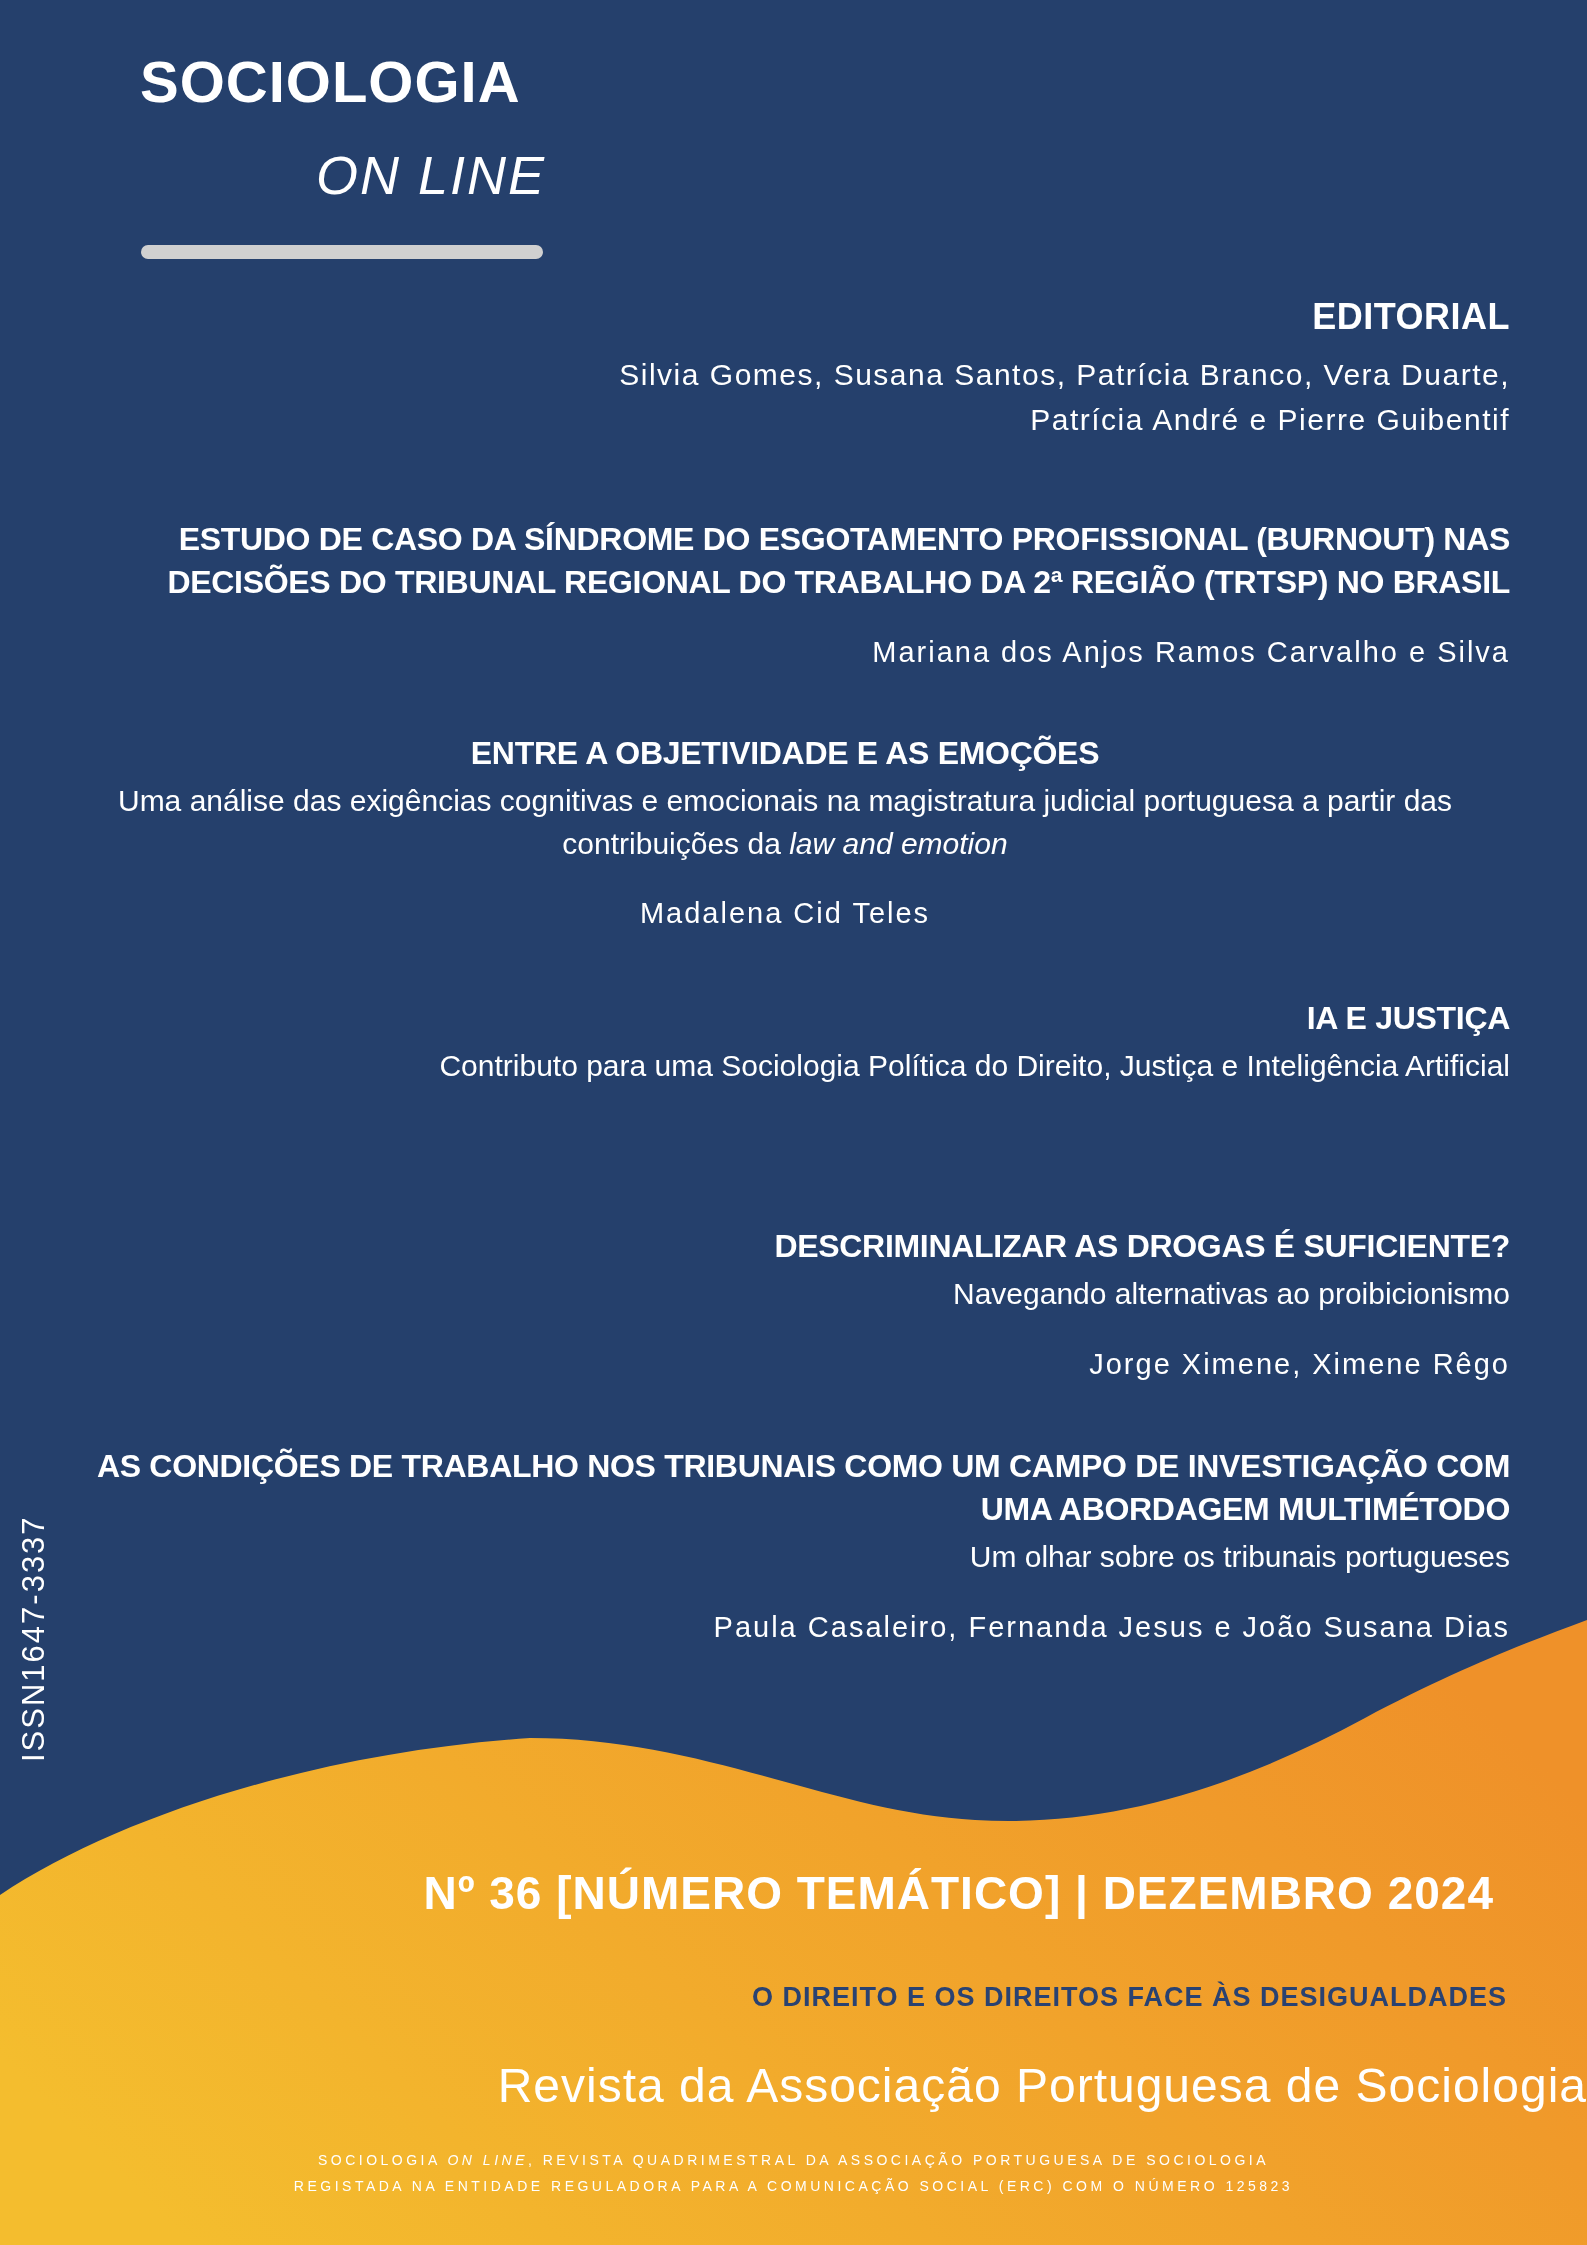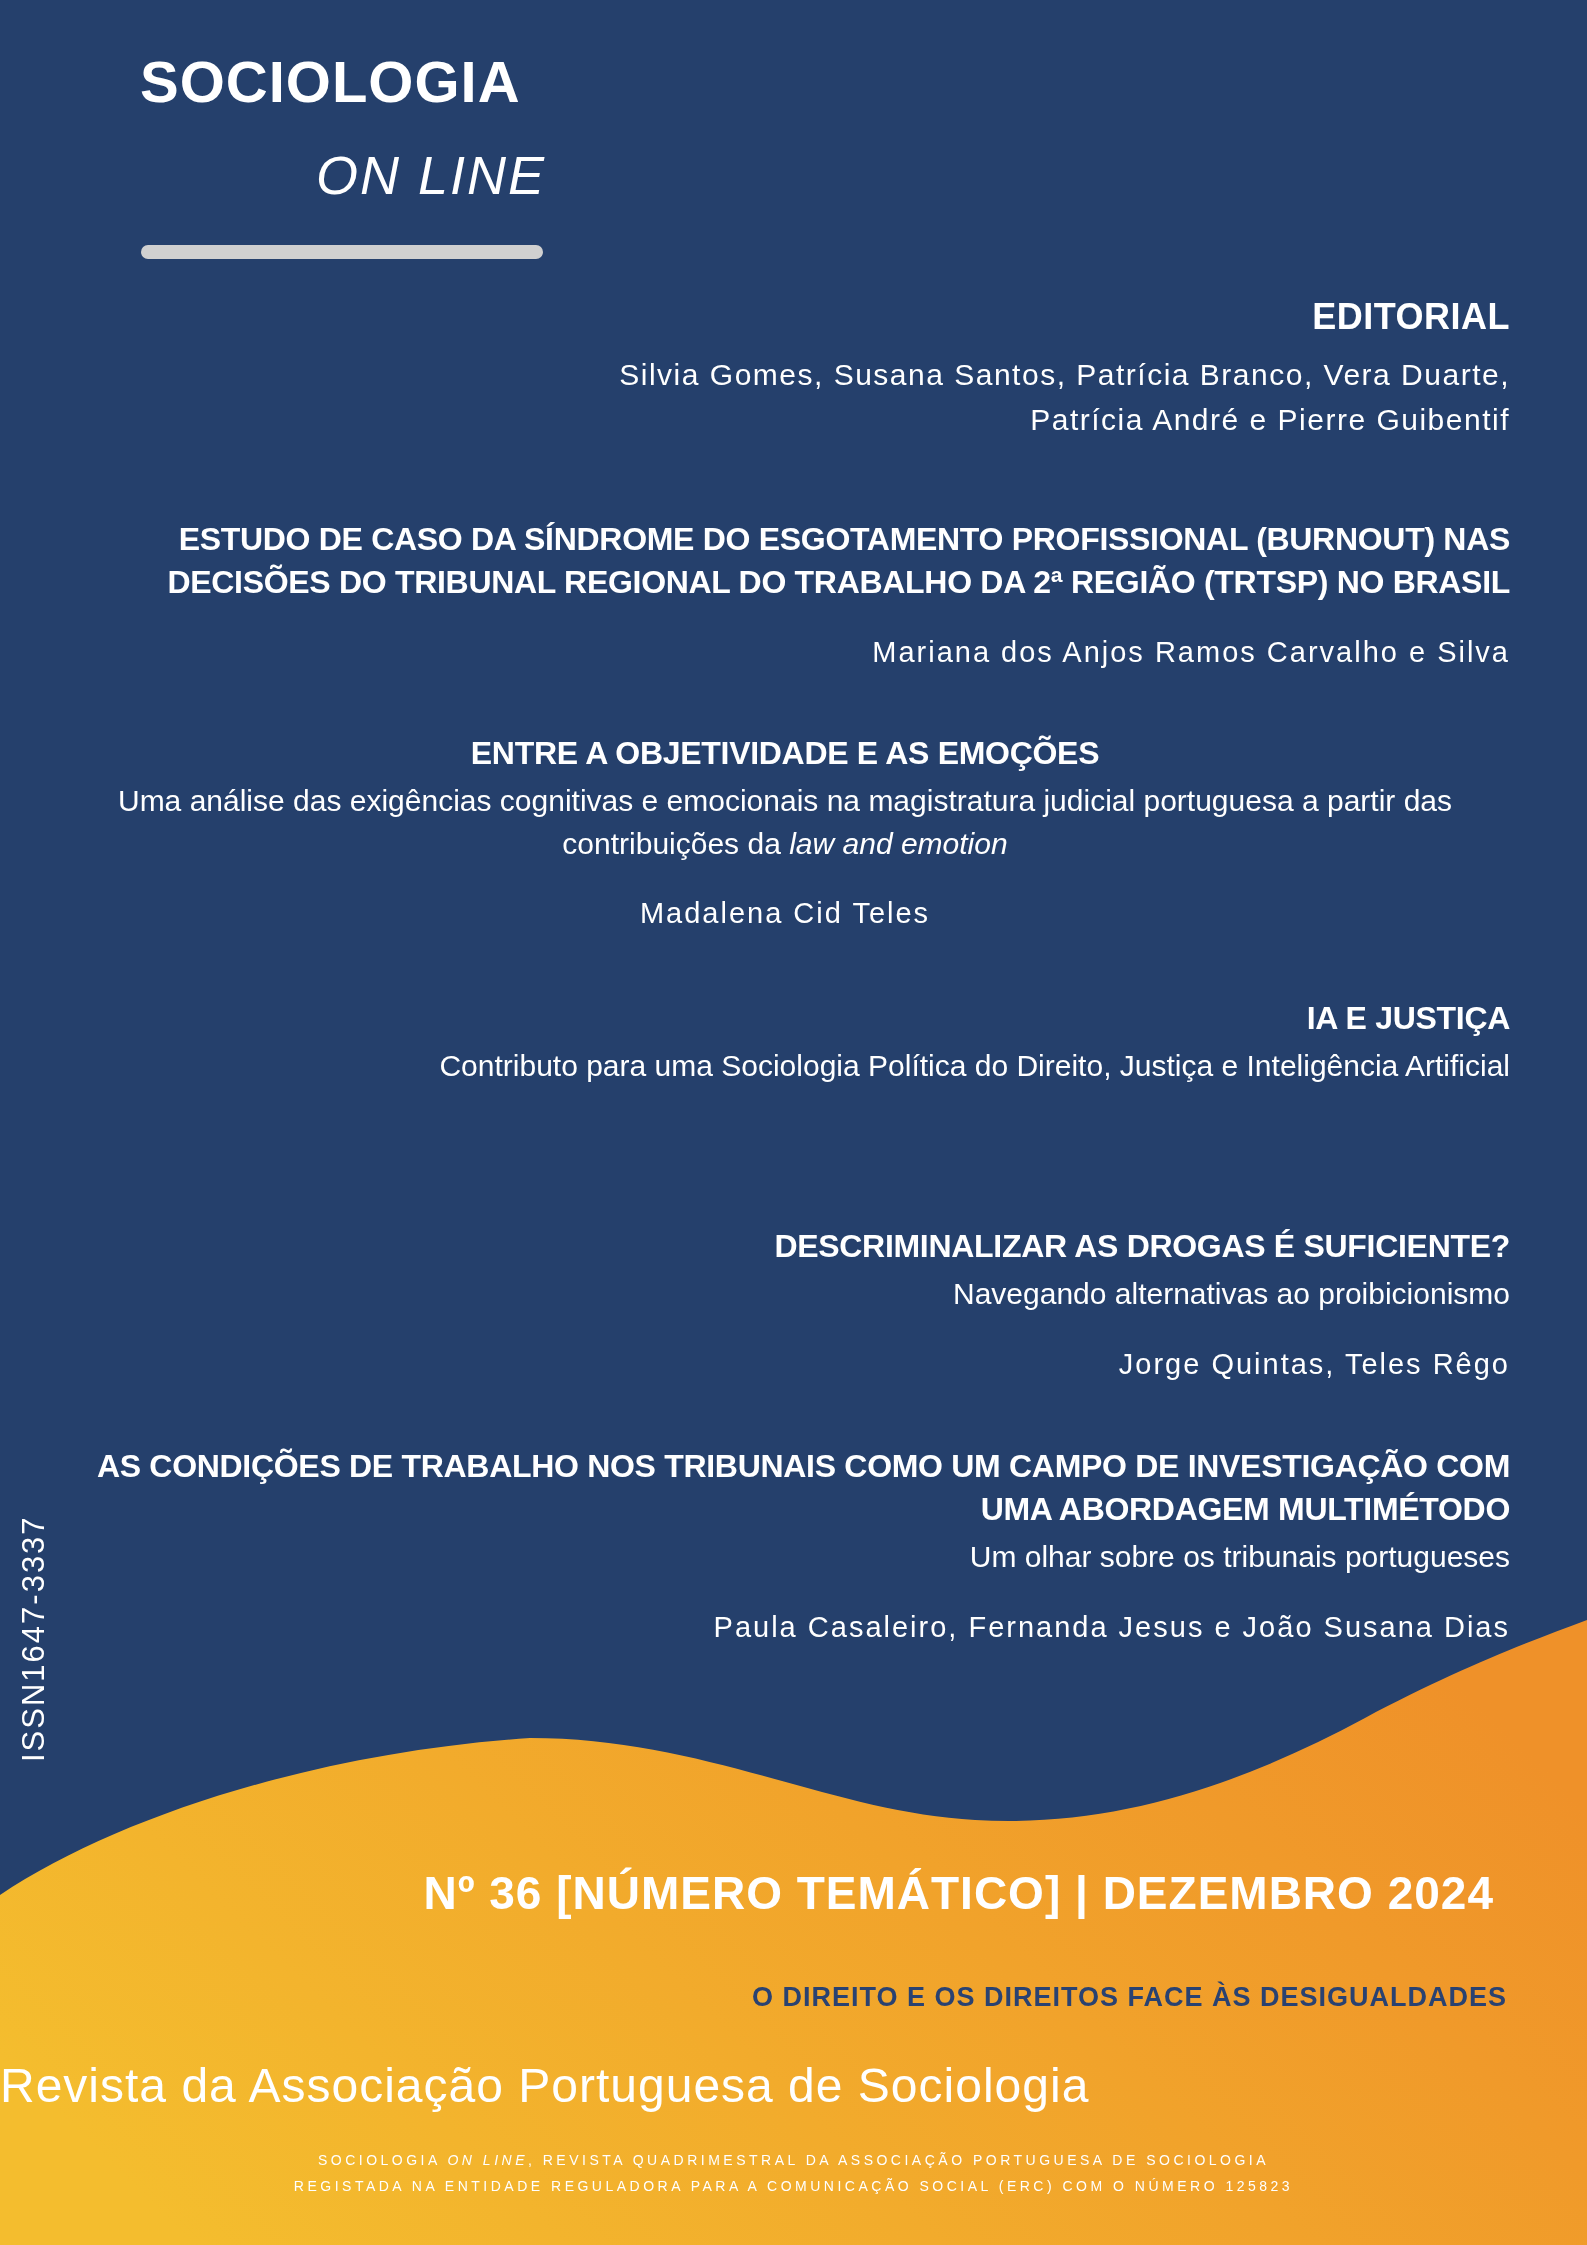--- a/index.html
+++ b/index.html
@@ -33,21 +33,21 @@
     color:#fff;font-size:31px;letter-spacing:2px;white-space:nowrap;}
 
   
   .wave{position:absolute;left:0;top:1560px;width:1587px;height:685px;display:block;}
 
   
   .issue-number{position:absolute;right:93px;top:1866px;text-align:right;
     font-size:46px;font-weight:700;letter-spacing:1px;color:#fff;}
   .issue-theme{position:absolute;right:80px;top:1982px;text-align:right;
     font-size:27px;font-weight:700;letter-spacing:1px;color:#2a4271;}
-  .publisher{position:absolute;left:0;right:0;top:2058px;text-align:left;
+  .publisher{position:absolute;left:0;right:0;top:2058px;text-align:right;
     font-size:48px;font-weight:400;letter-spacing:1px;color:#fff;}
   .footer-note{position:absolute;left:0;right:0;top:2148px;text-align:center;
     font-size:14px;font-weight:400;letter-spacing:3.5px;line-height:1.85;color:#fff;}
   .footer-note em{font-style:italic;}
 </style>
 </head>
 <body>
 
 <div class="logo-main">SOCIOLOGIA</div>
 <div class="logo-sub">ON LINE</div>
@@ -74,21 +74,21 @@
 </div>
 
 <div class="block" style="top:997px;">
   <div class="a-title">IA E JUSTIÇA</div>
   <div class="a-sub"><span>Contributo para uma Sociologia Política do Direito, Justiça e Inteligência Artificial</span><em></em></div>
 </div>
 
 <div class="block" style="top:1225px;">
   <div class="a-title">DESCRIMINALIZAR AS DROGAS É SUFICIENTE?</div>
   <div class="a-sub"><span>Navegando alternativas ao proibicionismo</span><em></em></div>
-  <div class="a-authors">Jorge Quintas, Teles Rêgo</div>
+  <div class="a-authors">Jorge Ximene, Ximene Rêgo</div>
 </div>
 
 <div class="block" style="top:1445px;">
   <div class="a-title">AS CONDIÇÕES DE TRABALHO NOS TRIBUNAIS COMO UM CAMPO DE INVESTIGAÇÃO COM UMA ABORDAGEM MULTIMÉTODO</div>
   <div class="a-sub"><span>Um olhar sobre os tribunais portugueses</span><em></em></div>
   <div class="a-authors">Paula Casaleiro, Fernanda Jesus e João Susana Dias</div>
 </div>
 
 <div class="issn">ISSN1647-3337</div>
 

